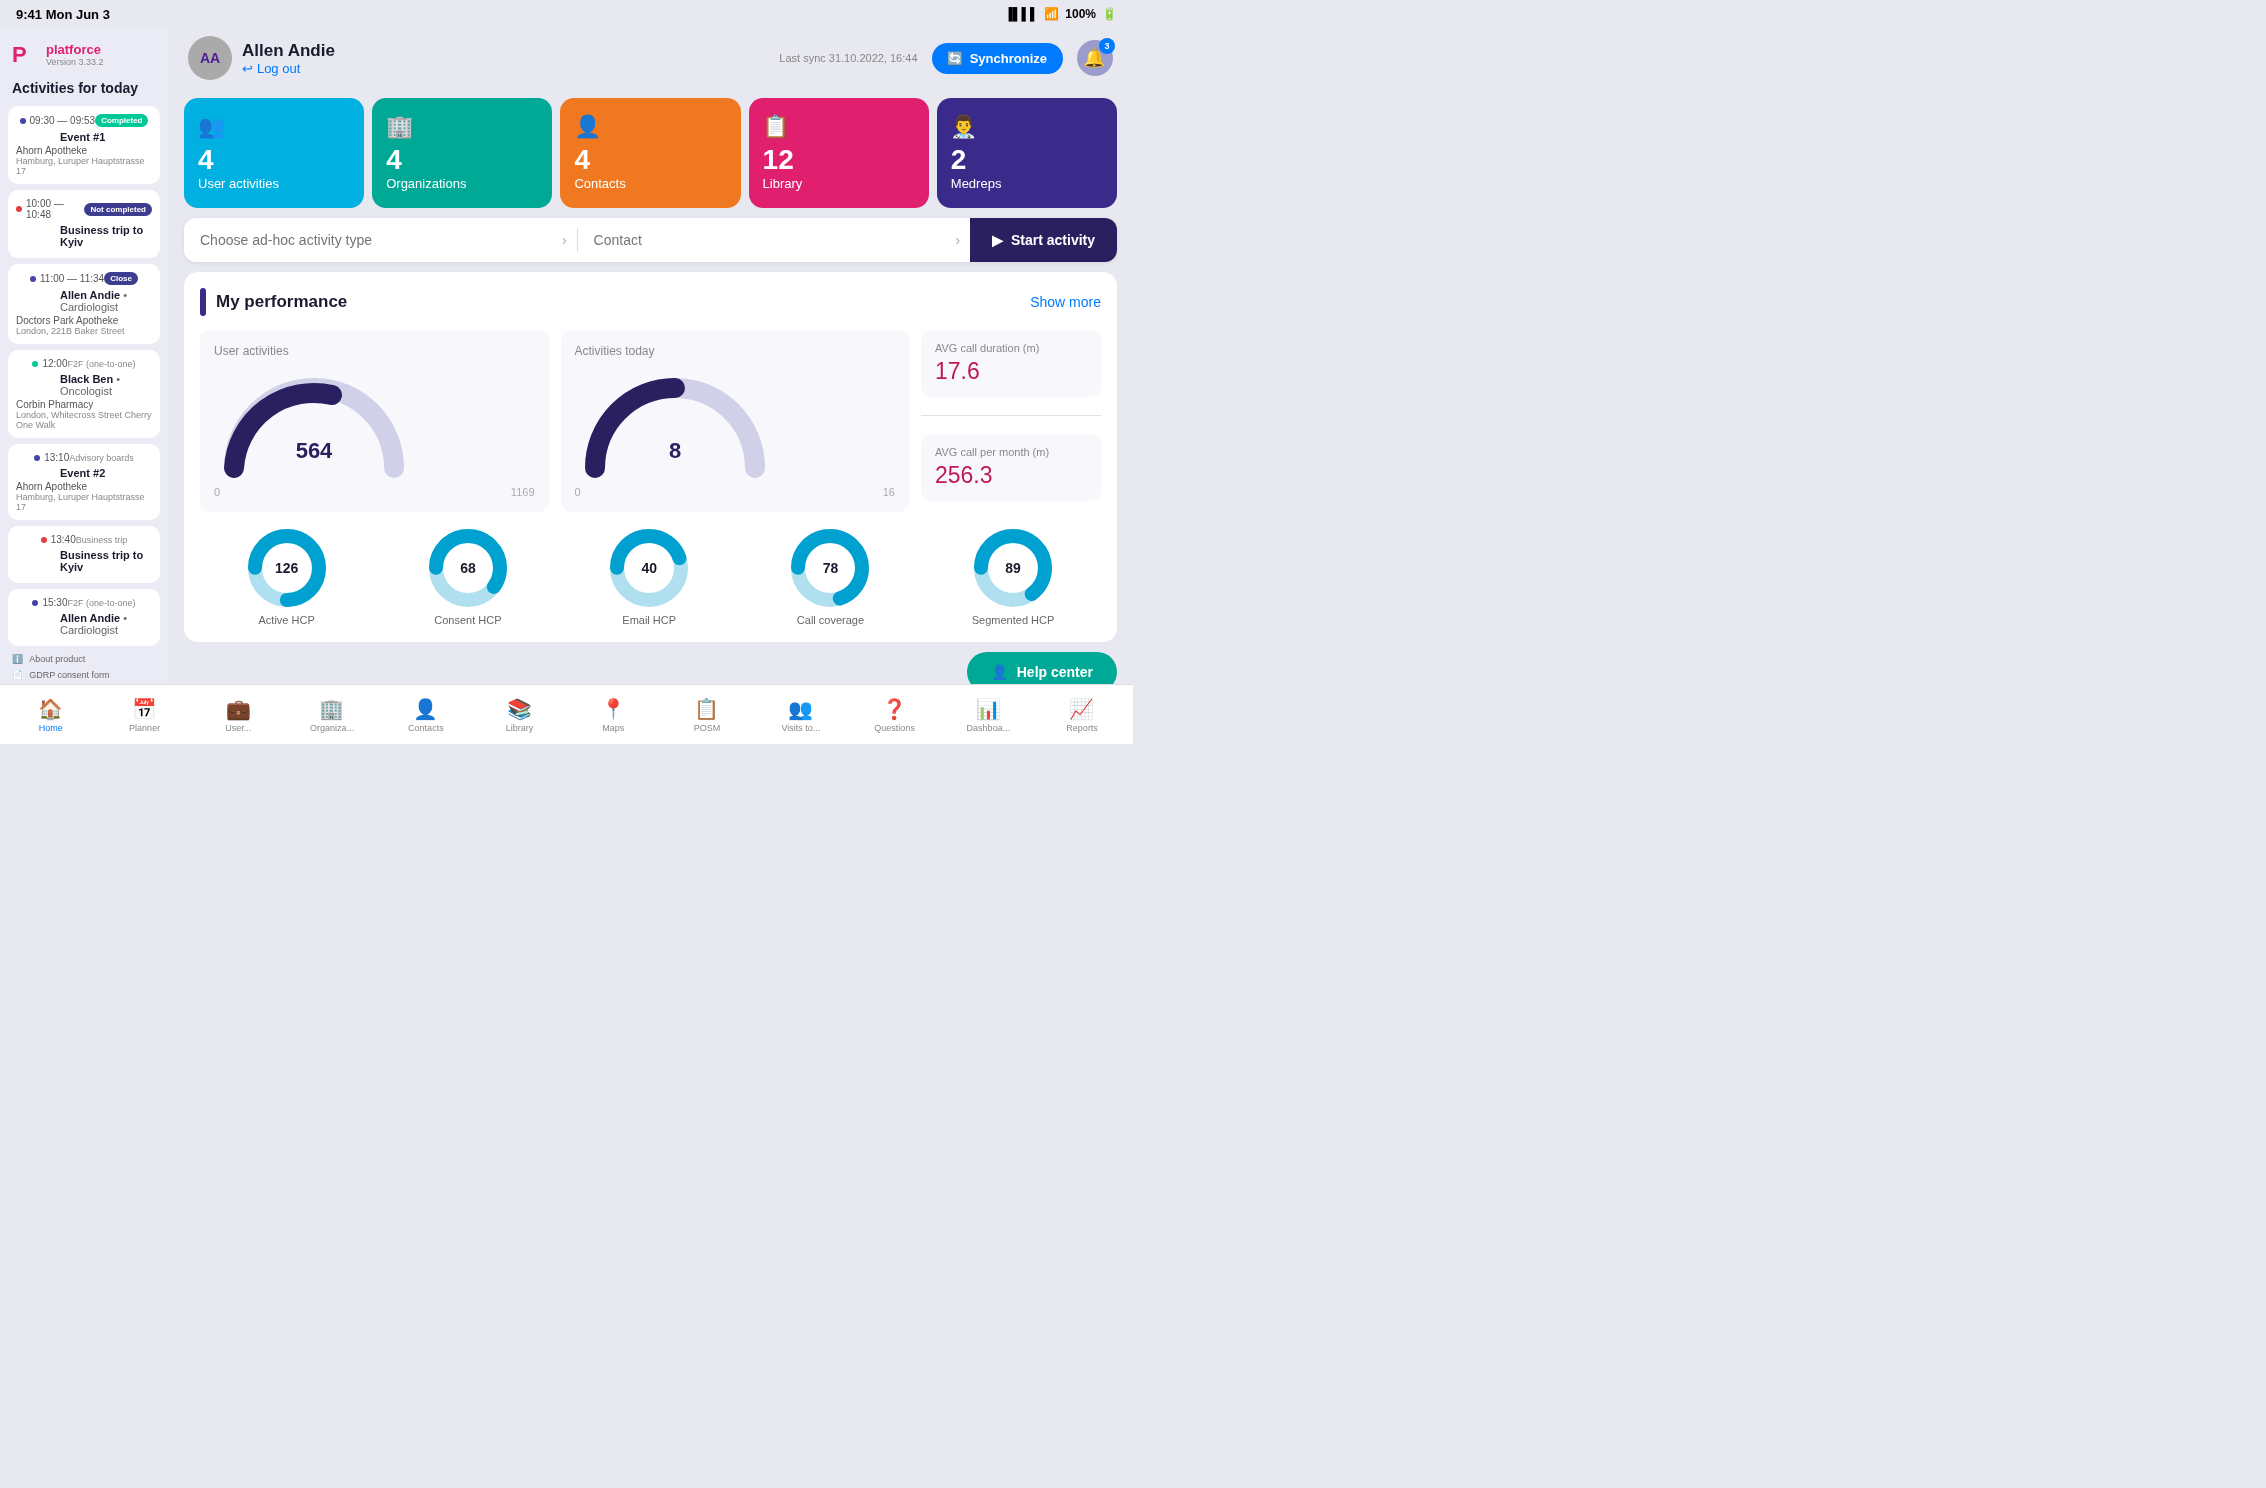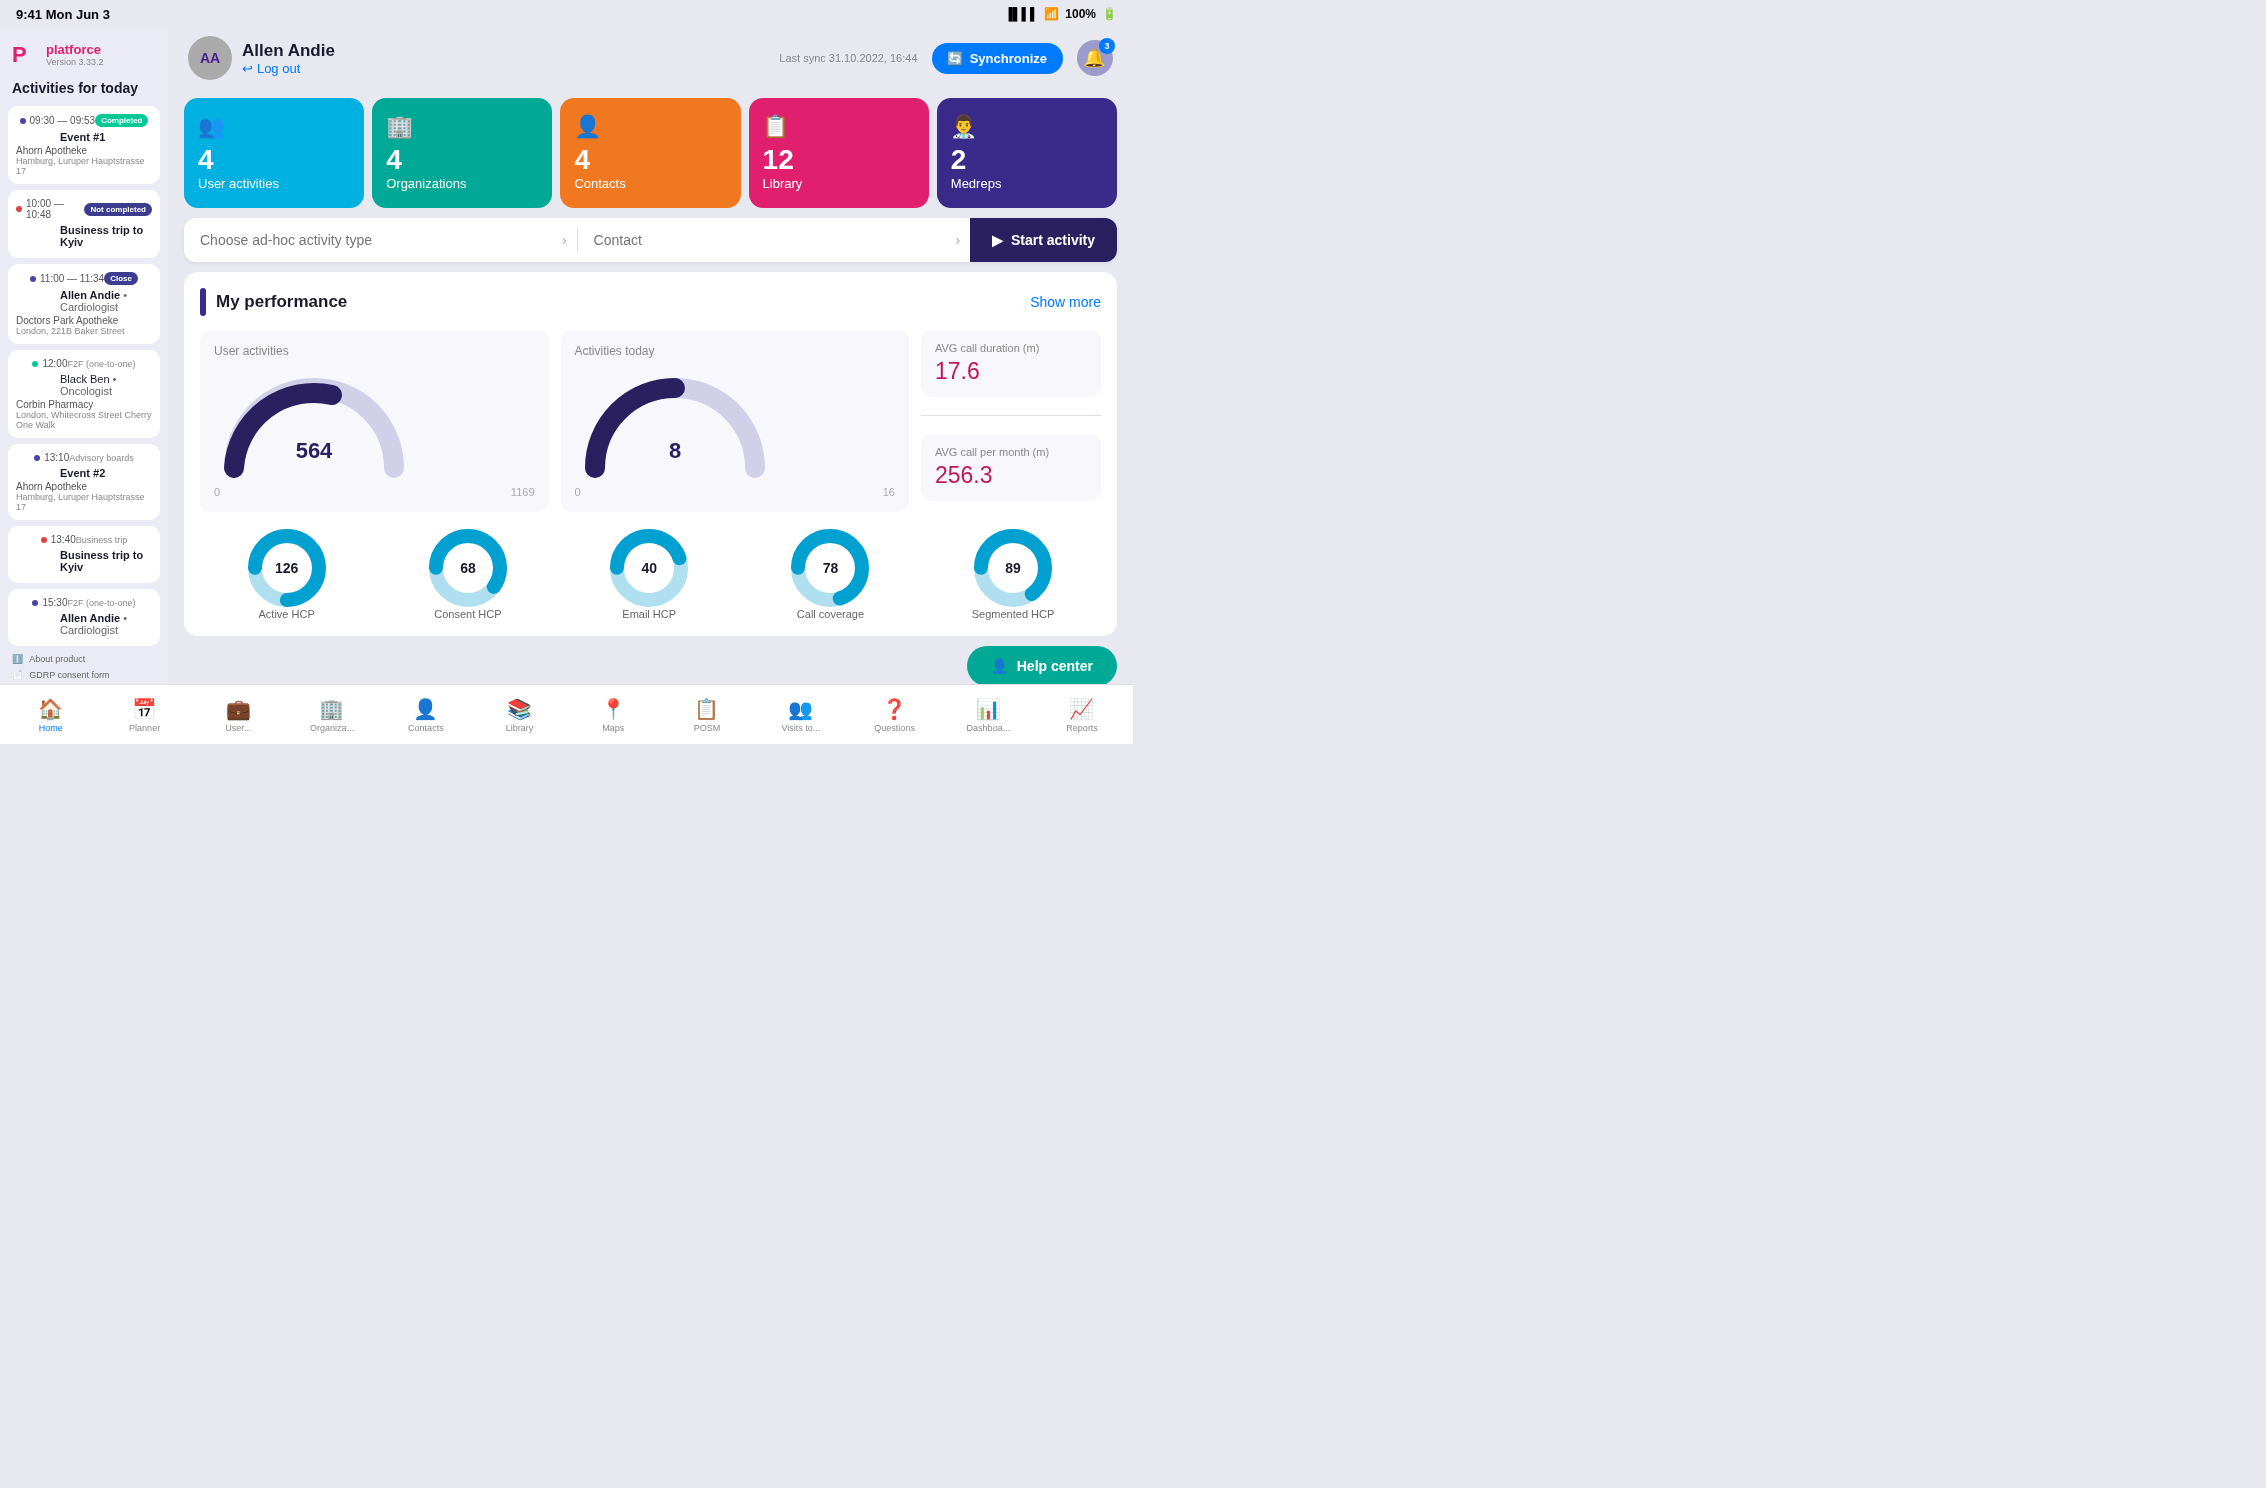--- a/index.html
+++ b/index.html
@@ -421,20 +421,21 @@
       display: flex;
       justify-content: space-around;
       align-items: center;
       flex-wrap: nowrap;
       gap: 8px;
     }
     .pie-item {
       display: flex;
       flex-direction: column;
       align-items: center;
+      gap: 6px;
     }
     .pie-label {
       font-size: 11px;
       color: #666;
       text-align: center;
     }
 
     
     .bottom-nav {
       height: 60px;
@@ -539,21 +540,21 @@
     <div class="activity-name"><span style="font-weight:700;">Allen Andie</span> <span style="font-weight:400;color:#666;">• Cardiologist</span></div>
     <div class="activity-subtitle">Doctors Park Apotheke</div>
     <div class="activity-location">London, 221B Baker Street</div>
   </div>
         <div class="activity-item">
     <div class="activity-item-header">
       <span class="activity-dot dot-green"></span>
       <span class="activity-time">12:00</span>
       <span class="badge-type">F2F (one-to-one)</span>
     </div>
-    <div class="activity-name"><span style="font-weight:400;margin-top:48px;">Black Ben</span> <span style="font-weight:400;color:#666;">• Oncologist</span></div>
+    <div class="activity-name"><span style="font-weight:700;margin-top:48px;">Black Ben</span> <span style="font-weight:400;color:#666;">• Oncologist</span></div>
     <div class="activity-subtitle">Corbin Pharmacy</div>
     <div class="activity-location">London, Whitecross Street Cherry One Walk</div>
   </div>
         <div class="activity-item">
     <div class="activity-item-header">
       <span class="activity-dot dot-blue"></span>
       <span class="activity-time">13:10</span>
       <span class="badge-type">Advisory boards</span>
     </div>
     <div class="activity-name">Event #2</div>

